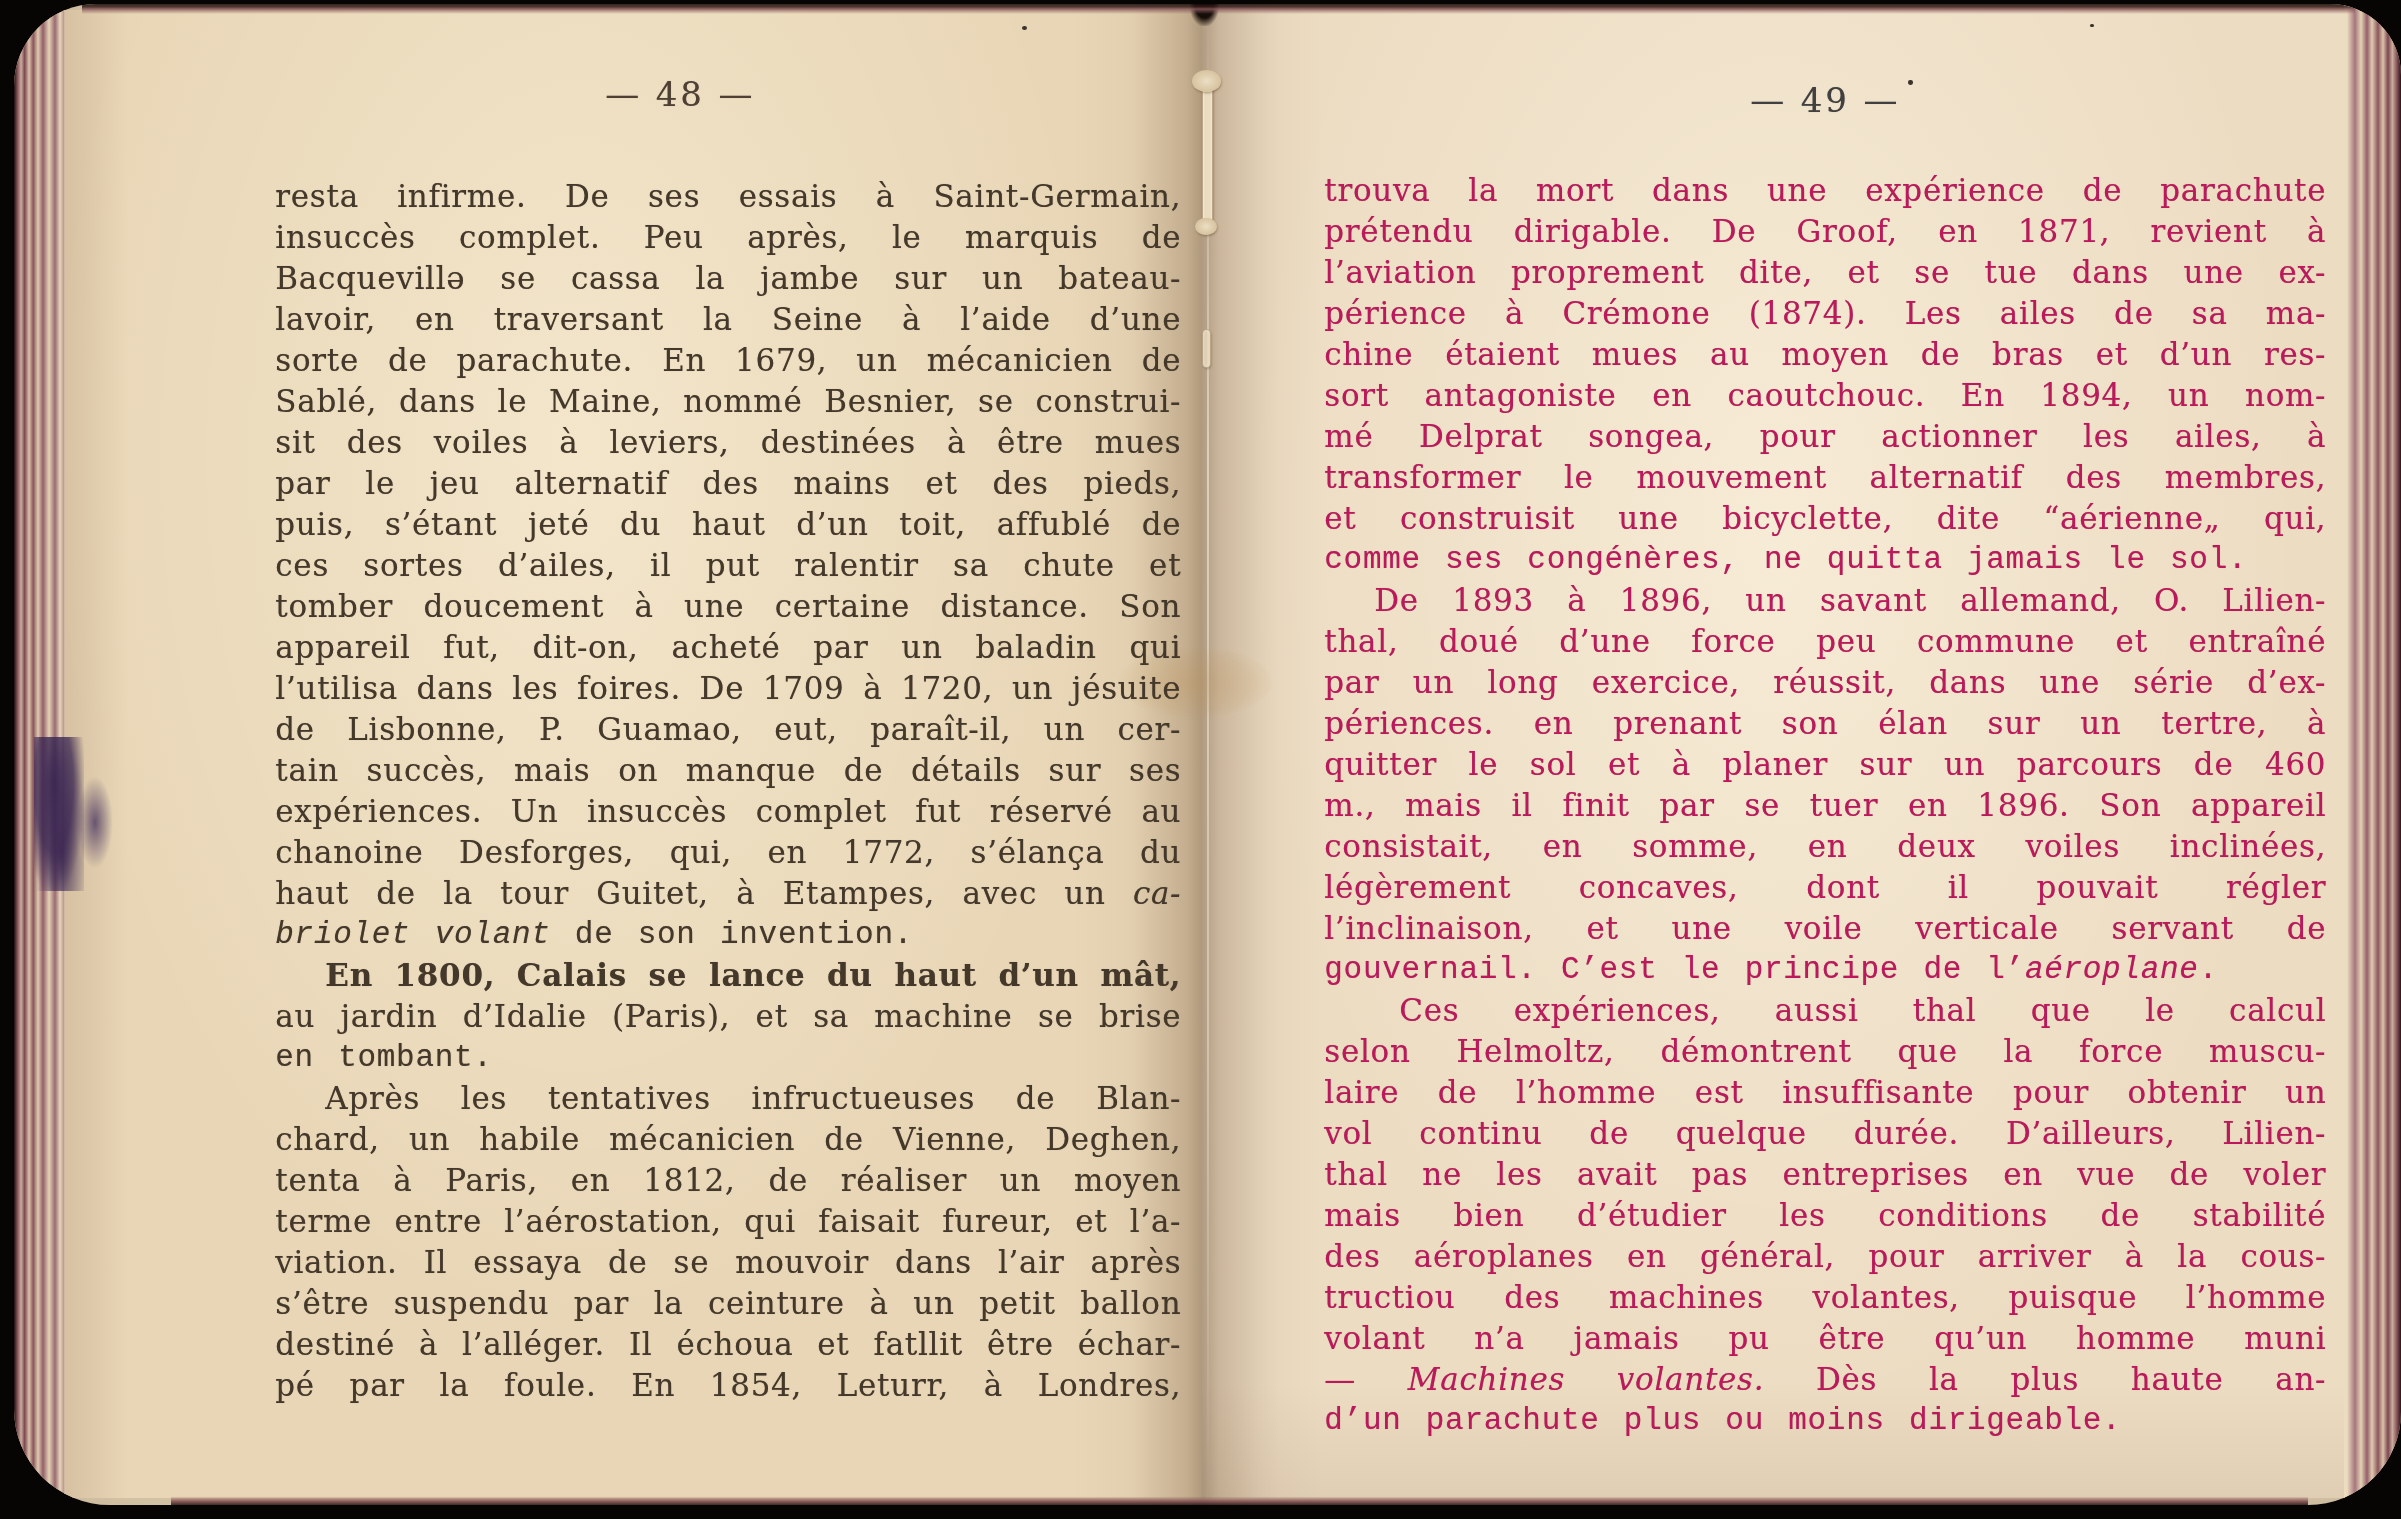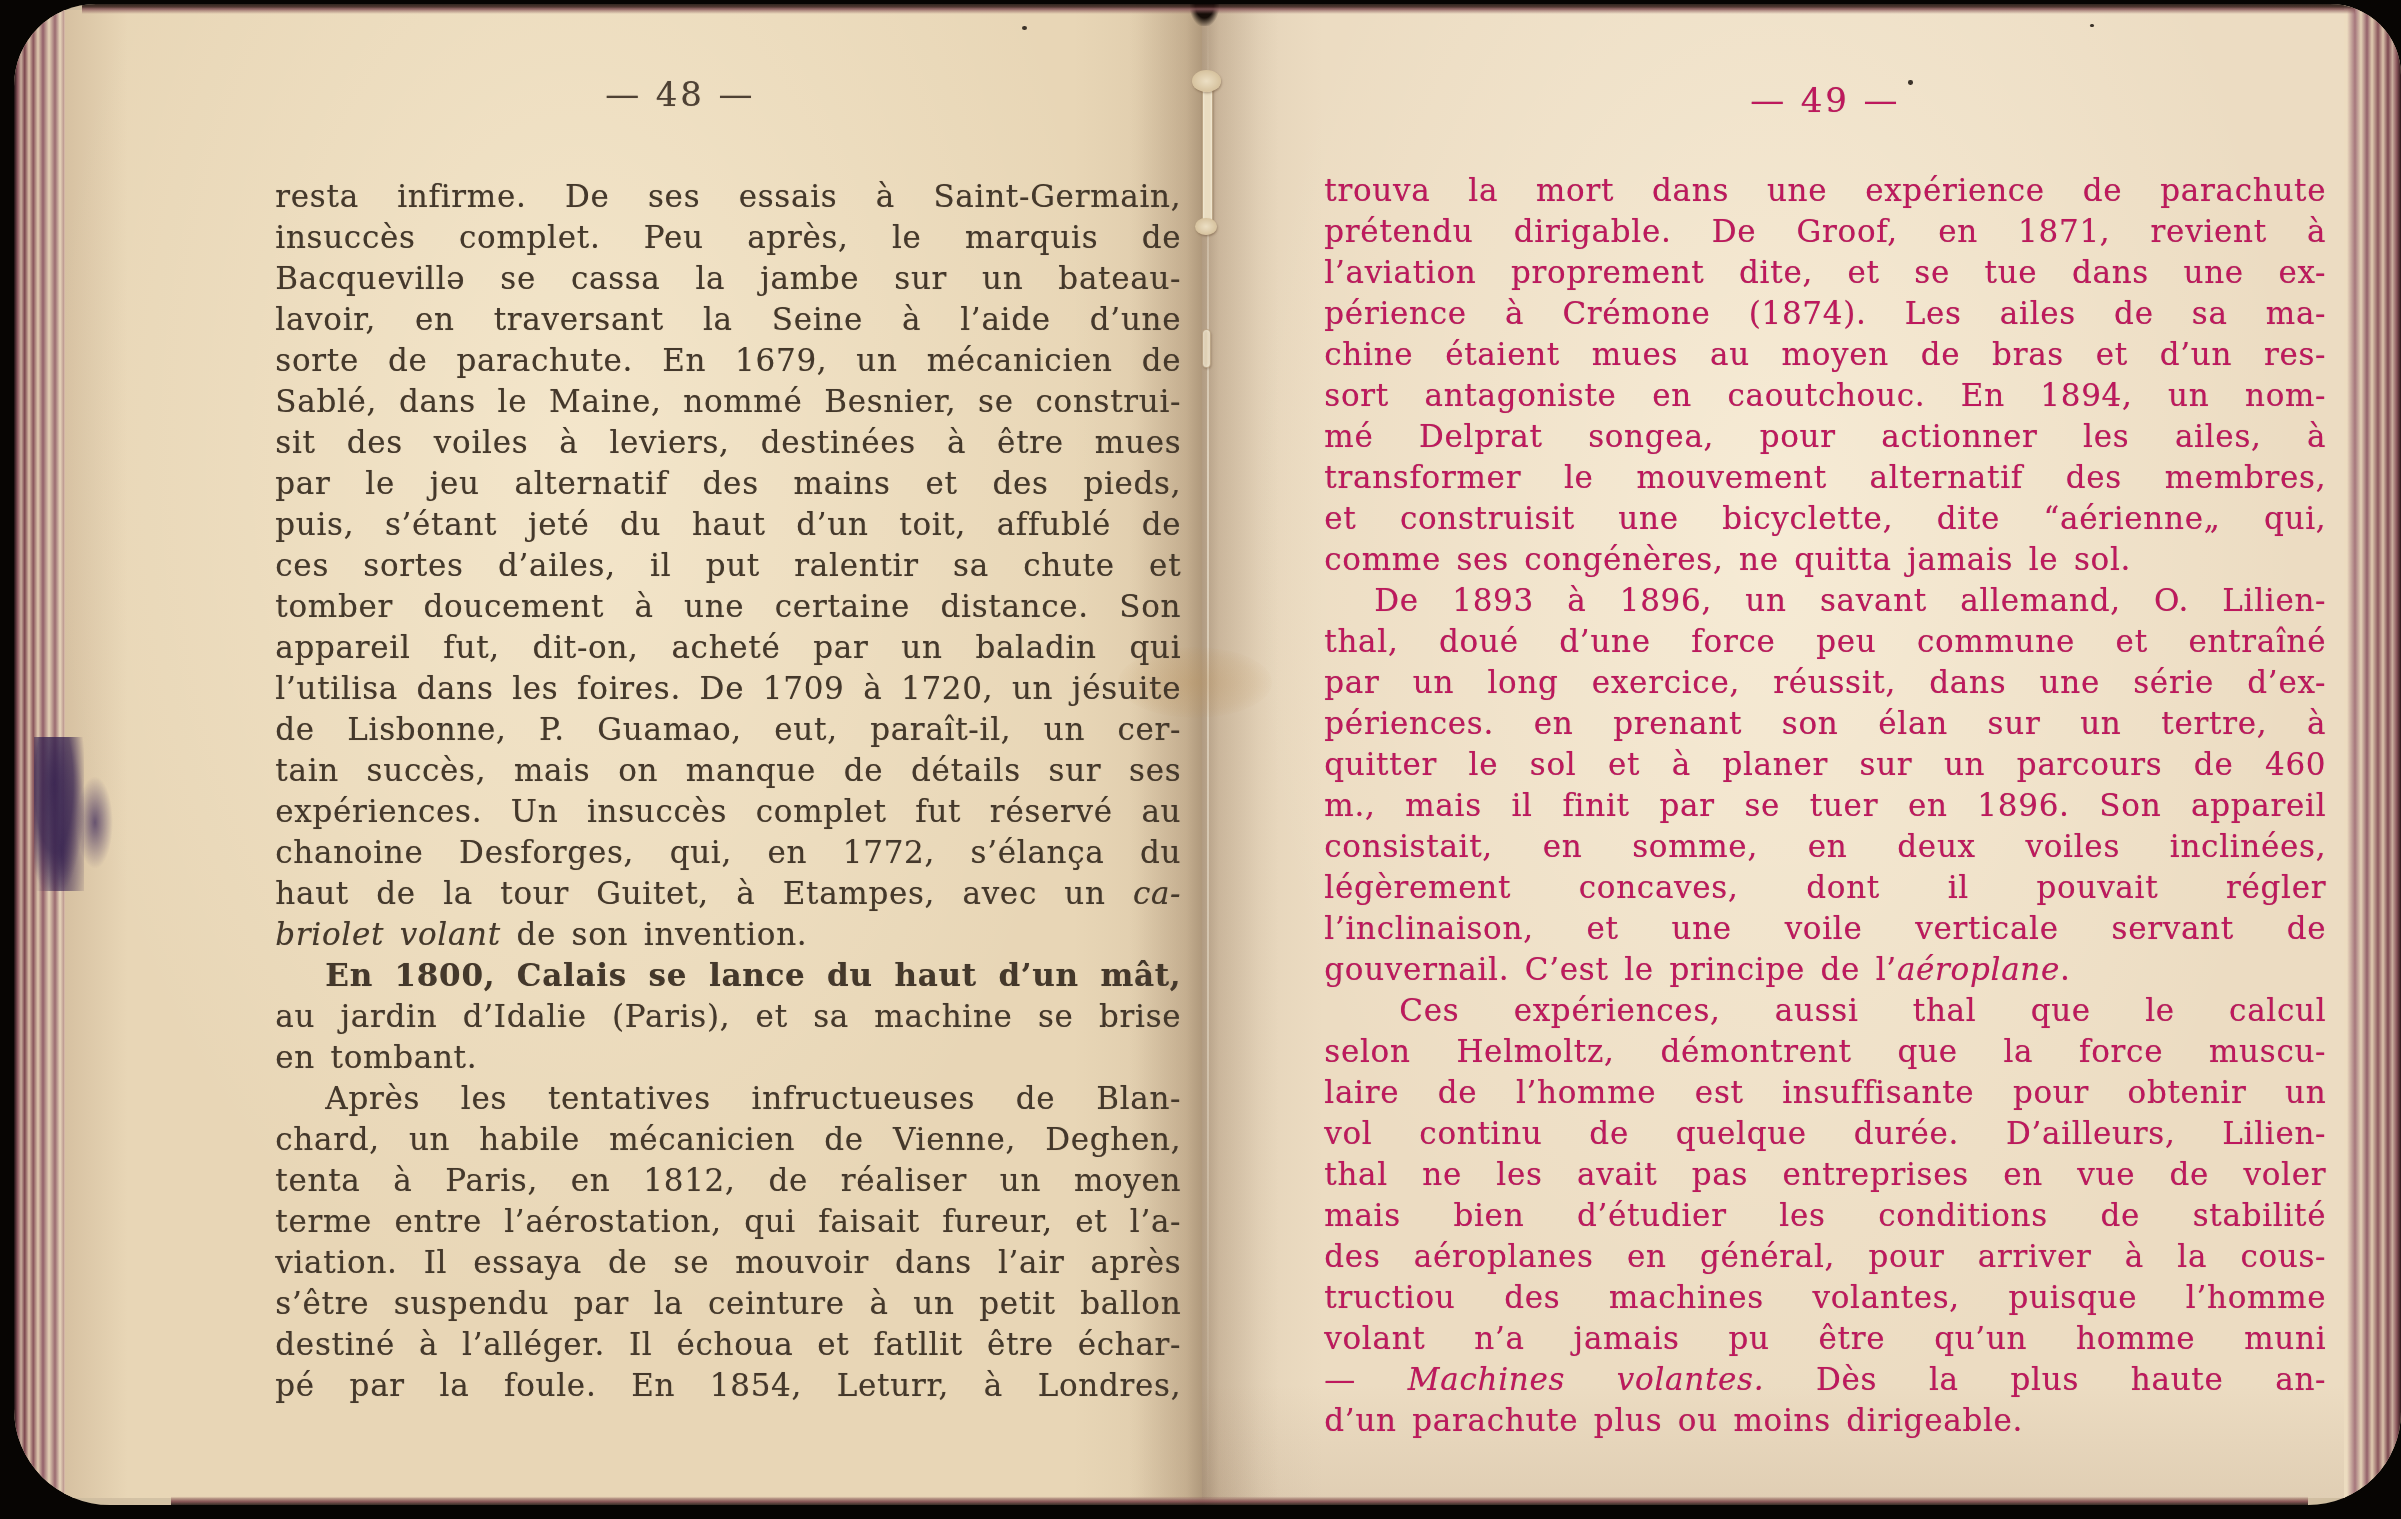--- a/index.html
+++ b/index.html
@@ -104,31 +104,31 @@
   .speck-1{left:1008px;top:21.4px;width:5px;height:4.3px;}
   .speck-2{left:1894px;top:76px;width:4.3px;height:4.3px;}
   .speck-3{left:2076px;top:19.3px;width:3.6px;height:3.6px;}
 
   .page-number{
     position:absolute;top:70px;font-size:34px;color:#4e4134;
     letter-spacing:2.9px;text-align:center;
     text-shadow:0 0 0.7px rgba(78,65,52,0.5);
   }
   .pn-left{left:213px;width:906px;}
-  .pn-right{left:1310px;width:1002px;top:76px;color:#be185d;}
+  .pn-right{left:1310px;width:1002px;top:76px;color:#404040;}
 
   .text-block{
     position:absolute;font-size:31px;color:#44382b;
     letter-spacing:0.7px;word-spacing:5px;
     text-shadow:0 0 0.7px rgba(62,50,38,0.45);
   }
   .tb-left{left:213px;top:172px;width:906px;line-height:41px;margin-left:48px;}
   .tb-right{left:1310px;top:166px;width:1002px;line-height:41px;color:#be185d;}
   .line{text-align:justify;text-align-last:justify;white-space:normal;}
-  .line.end{text-align:right;text-align-last:left;}
+  .line.end{text-align:right;text-align-last:left;font-family:Liberation Mono, monospace;}
   .it{font-style:italic;}
 </style>
 </head>
 <body>
 
 <div class="book">
   <div class="page page-left"></div>
   <div class="page page-right"></div>
 
   <div class="gutter"></div>

